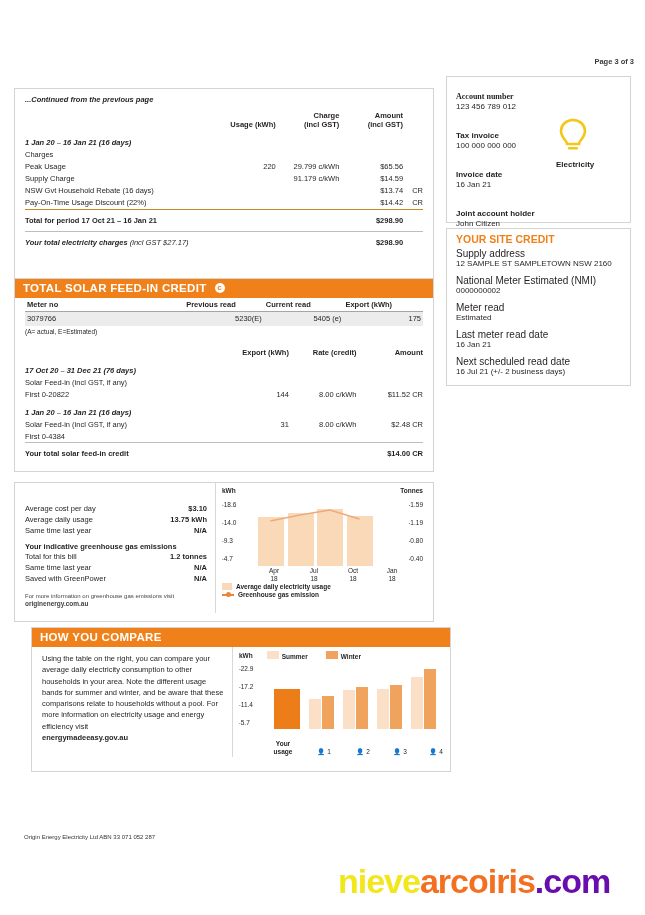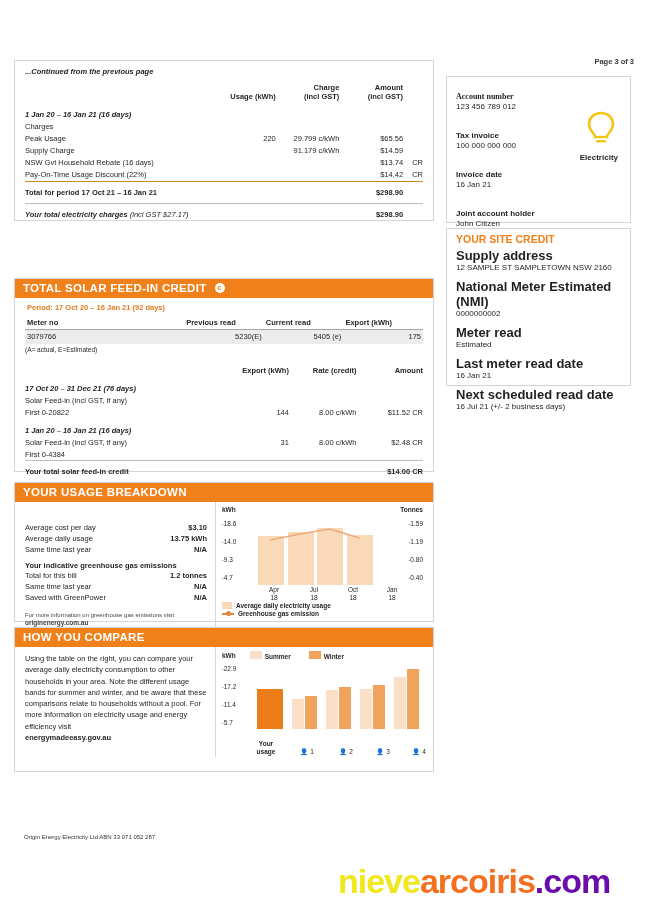--- a/index.html
+++ b/index.html
@@ -24,21 +24,21 @@
   .circ-icon {
     width:10px;height:10px;border-radius:50%;background:#fff;color:#F0811A;
     font-size:8px; line-height:10px; text-align:center; font-weight:bold;
     display:inline-block;
   }
 
   
   .page-num { position:absolute; right:11px; top:57px; font-size:7.5px; font-weight:bold; color:#3b3b3b;}
 
   
-  #charges { position:absolute; left:14px; top:60px; width:420px; height:161px; }
+  #charges { position:absolute; left:14px; top:88px; width:420px; height:199px; }
   .ch-inner { padding:6px 10px 4px 10px; font-size:7.5px; }
   .cont-note { font-style:italic; font-weight:bold; font-size:7.5px; margin-bottom:5px; }
   table.t { width:100%; border-collapse:collapse; }
   table.t td, table.t th { padding:1.6px 0; font-size:7.5px; vertical-align:bottom; }
   .col-desc { width:47%; }
   .col-usage { width:16%; text-align:right; }
   .col-charge { width:19%; text-align:right; padding-right:12px !important;}
   .col-amt { width:13%; text-align:right; }
   .col-cr { width:5%; text-align:right; padding-left:4px !important;}
   th.hd { font-weight:bold; text-align:right; font-size:7.5px; line-height:1.25; }
@@ -47,25 +47,25 @@
   .rule-top td { border-top:1px solid #C8892B; }
   .rule-gray td { border-top:1px solid #bdbdbd; }
   .spacer td { height:5px; }
 
   
   #account-panel { position:absolute; left:446px; top:76px; width:185px; height:147px; padding:7px 9px; }
   #site-panel { position:absolute; left:446px; top:228px; width:185px; height:158px; }
   .acct-label { font-weight:bold; font-size:8px; margin-top:20px; }
   .acct-label:first-child { margin-top:8px;font-family:Liberation Serif, serif; }
   .acct-value { font-size:8px; margin-top:1px; }
-  .bulb-wrap { position:absolute; right:12px; top:33px; text-align:right; width:62px; }
+  .bulb-wrap { position:absolute; right:12px; top:40px; text-align:left; width:62px; }
   .bulb-cap { font-size:8px; font-weight:bold; margin-top:1px; }
   .site-head { color:#F0811A; font-weight:bold; font-size:10.5px; padding:4px 9px 1px 9px; }
   .site-body { padding:0 9px 6px 9px; }
-  .site-label { font-weight:bold; font-size:13px; margin-top:6px; }
+  .site-label { font-weight:normal; font-size:10px; margin-top:6px; }
   .site-label.first { margin-top:2px; }
   .site-value { font-size:8px; margin-top:0px; line-height:1.25; }
 
   
   #solar { position:absolute; left:14px; top:278px; width:420px; height:194px; }
   .solar-period { color:#E07B1E; font-weight:bold; font-size:7.5px; padding:5px 10px 4px 12px; }
   .solar-inner { padding:0 10px 4px 10px; }
   table.meter { width:100%; border-collapse:collapse; font-size:7.5px; }
   table.meter th { text-align:left; font-weight:bold; border-bottom:1px solid #a5a5a5; padding:2px 2px 2px 2px; font-size:7.5px;}
   table.meter td { background:#ececec; padding:2.4px 2px; font-size:7.5px;}
@@ -90,21 +90,21 @@
   .tick:before { content:"‧"; }
   .bars { position:absolute; left:34px; right:52px; bottom:16px; top:6px; display:flex; align-items:flex-end; justify-content:space-around; }
   .bar { width:26px; background:#FAD9B9; }
   .xl { position:absolute; bottom:0px; text-align:center; font-size:6.5px; line-height:1.15; }
   .legend-row { display:flex; align-items:center; gap:4px; font-size:6.5px; font-weight:bold; margin-top:1px;}
   .sw { width:10px; height:7px; background:#FAD9B9; display:inline-block; }
   .swline { width:12px; height:2px; background:#E8853A; display:inline-block; position:relative;}
   .swline:after{content:"";position:absolute;left:4px;top:-2px;width:5px;height:5px;border-radius:50%;background:#E8853A;}
 
   
-  #compare { position:absolute; left:14px; top:627px; width:420px; height:145px; }
+  #compare { position:absolute; left:31px; top:627px; width:420px; height:145px; }
   .cmp-left { width:200px; padding:6px 8px 4px 10px; font-size:7.5px; line-height:1.5; }
   .cmp-left b { font-size:7.5px; }
   .cmp-right { flex:1; border-left:1px solid #d8d8d8; padding:4px 6px 2px 6px; position:relative; }
   .grp { display:flex; align-items:flex-end; gap:1px; }
   .bar-s { width:12px; background:#FBDFC6; }
   .bar-w { width:12px; background:#F0A35C; }
   .bar-you { width:26px; background:#ED7D19; }
   .cmp-legend { display:flex; gap:18px; font-size:6.5px; font-weight:bold; align-items:center; }
   .sw-s { width:12px;height:8px;background:#FBDFC6;display:inline-block;margin-right:3px;}
   .sw-w { width:12px;height:8px;background:#F0A35C;display:inline-block;margin-right:3px;}
@@ -241,21 +241,20 @@
       <div class="site-label">Next scheduled read date</div>
       <div class="site-value">16 Jul 21 (+/- 2 business days)</div>
     </div>
   </div>
 
   <div class="panel" id="solar">
     <div class="orange-bar">
       <span>TOTAL SOLAR FEED-IN CREDIT</span>
       <span class="circ-icon">c</span>
     </div>
-    <div class="solar-period">Period: 17 Oct 20 – 16 Jan 21 (92 days)</div>
     <div class="solar-inner">
       <table class="meter">
         <tbody>
             <tr>
           <th style="width:40%">Meter no</th>
           <th class="ta-r" style="width:20%">Previous read</th>
           <th class="ta-r" style="width:20%">Current read</th>
           <th class="ta-r" style="width:20%">Export (kWh)</th>
         </tr>
         <tr>
@@ -311,23 +310,20 @@
           <td class="col-usage"></td>
           <td class="col-charge"></td>
           <td class="col-amt b" style="padding-top:6px">$14.00 CR</td>
         </tr>
       </tbody>
         </table>
     </div>
   </div>
 
   <div class="panel" id="usage">
-    <div class="orange-bar">
-      <span>YOUR USAGE BREAKDOWN</span>
-    </div>
     <div class="ub-flex">
       <div class="ub-left">
         <div class="ub-row">
           <span>Average cost per day</span>
           <span class="v">$3.10</span>
         </div>
         <div class="ub-row">
           <span>Average daily usage</span>
           <span class="v">13.75 kWh</span>
         </div>

